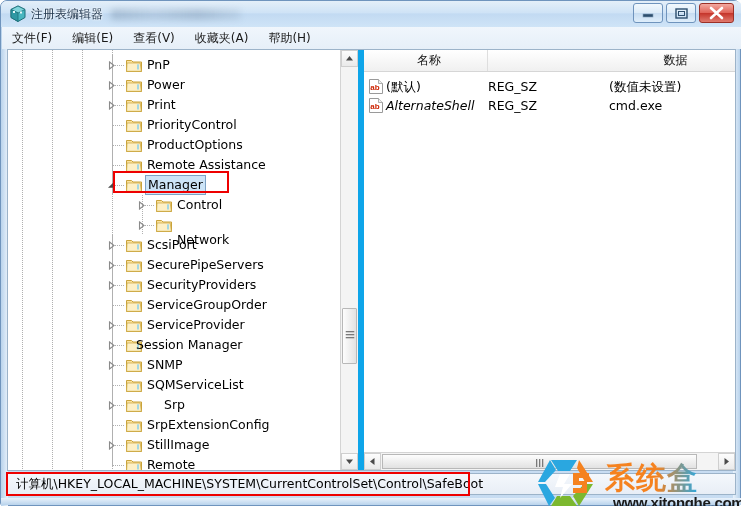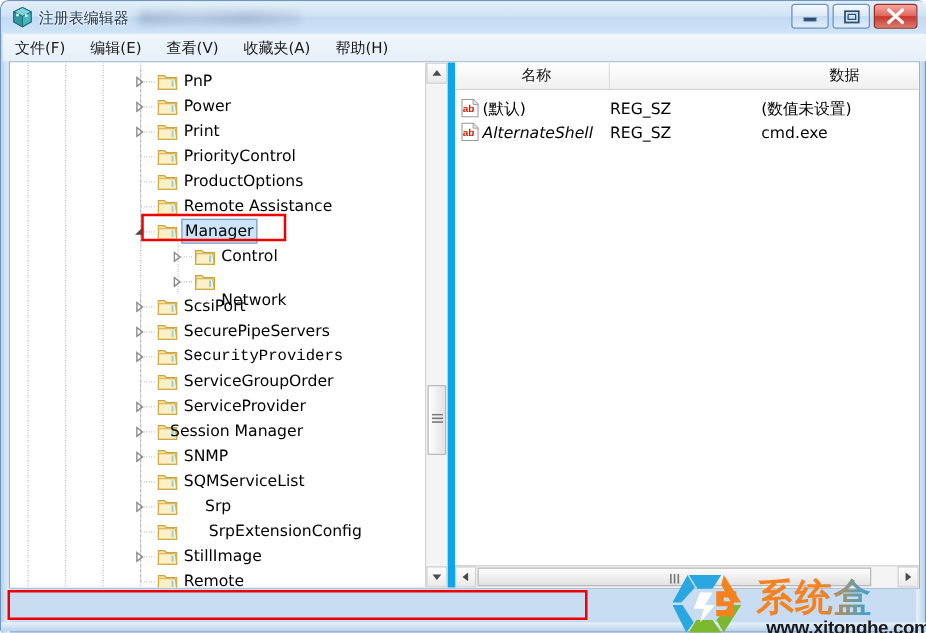--- a/index.html
+++ b/index.html
@@ -411,21 +411,21 @@
             <div class="tw" style="left: 98px;">
               <svg width="9" height="9" viewBox="0 0 9 9">
                 <polygon points="2.5,1 7,4.5 2.5,8" fill="none" stroke="#8a8a8a" stroke-width="1.1"></polygon>
               </svg>
             </div>
             <div class="folder" style="left: 118px;"><svg width="16" height="14" viewBox="0 0 16 14">
                 <path d="M0.5,2.5 L5.5,2.5 L7,4 L15.5,4 L15.5,13.5 L0.5,13.5 Z" fill="#fbe3a0" stroke="#c9a33b" stroke-width="1"></path>
                 <path d="M1,5 L14.2,5 L15.4,13.3 L0.6,13.3 Z" fill="#fdf0c6" stroke="#c9a33b" stroke-width="0.7"></path>
                 <rect x="11.2" y="6.3" width="1.6" height="5.2" fill="#8fd3e8"></rect>
               </svg></div>
-            <div class="tlabel" style="left: 137px; font-family: Liberation Mono, monospace;">SecurityProviders</div>
+            <div class="tlabel" style="left: 137px;">SecurityProviders</div>
           </div>
           <div class="tree-row" style="top: 245px;">
             <div class="vline" style="left: 104px; top: 0px; height: 20px;"></div>
             <div class="hline" style="left: 105px; width: 11px;"></div>
             <div class="folder" style="left: 118px;"><svg width="16" height="14" viewBox="0 0 16 14">
                 <path d="M0.5,2.5 L5.5,2.5 L7,4 L15.5,4 L15.5,13.5 L0.5,13.5 Z" fill="#fbe3a0" stroke="#c9a33b" stroke-width="1"></path>
                 <path d="M1,5 L14.2,5 L15.4,13.3 L0.6,13.3 Z" fill="#fdf0c6" stroke="#c9a33b" stroke-width="0.7"></path>
                 <rect x="11.2" y="6.3" width="1.6" height="5.2" fill="#8fd3e8"></rect>
               </svg></div>
             <div class="tlabel" style="left: 137px;">ServiceGroupOrder</div>
@@ -501,21 +501,21 @@
             <div class="tlabel" style="left: 154px;">Srp</div>
           </div>
           <div class="tree-row" style="top: 365px;">
             <div class="vline" style="left: 104px; top: 0px; height: 20px;"></div>
             <div class="hline" style="left: 105px; width: 11px;"></div>
             <div class="folder" style="left: 118px;"><svg width="16" height="14" viewBox="0 0 16 14">
                 <path d="M0.5,2.5 L5.5,2.5 L7,4 L15.5,4 L15.5,13.5 L0.5,13.5 Z" fill="#fbe3a0" stroke="#c9a33b" stroke-width="1"></path>
                 <path d="M1,5 L14.2,5 L15.4,13.3 L0.6,13.3 Z" fill="#fdf0c6" stroke="#c9a33b" stroke-width="0.7"></path>
                 <rect x="11.2" y="6.3" width="1.6" height="5.2" fill="#8fd3e8"></rect>
               </svg></div>
-            <div class="tlabel" style="left: 137px; margin-left: 20px;">SrpExtensionConfig</div>
+            <div class="tlabel" style="left: 137px;">SrpExtensionConfig</div>
           </div>
           <div class="tree-row" style="top: 385px;">
             <div class="vline" style="left: 104px; top: 0px; height: 20px;"></div>
             <div class="hline" style="left: 105px; width: 11px;"></div>
             <div class="tw" style="left: 98px;">
               <svg width="9" height="9" viewBox="0 0 9 9">
                 <polygon points="2.5,1 7,4.5 2.5,8" fill="none" stroke="#8a8a8a" stroke-width="1.1"></polygon>
               </svg>
             </div>
             <div class="folder" style="left: 118px;"><svg width="16" height="14" viewBox="0 0 16 14">
@@ -599,20 +599,21 @@
               <path d="M9.5,0.5 L9.5,4.5 L13.5,4.5" fill="#efefef" stroke="#9a9a9a" stroke-width="0.8"></path>
               <text x="1.2" y="10.5" font-family="Liberation Sans, sans-serif" font-size="8" font-weight="bold" fill="#cc2200">ab</text>
             </svg></div>
           <div class="cell" style="left: 22px; font-style: italic;">AlternateShell</div>
           <div class="cell" style="left: 124px;">REG_SZ</div>
           <div class="cell" style="left: 245px;">cmd.exe</div>
         </div>
       </div>
   </div>
 
+  <div id="statusbar">计算机\HKEY_LOCAL_MACHINE\SYSTEM\CurrentControlSet\Control\SafeBoot</div>
 
   <div class="redbox" id="red-safeboot"></div>
   <div class="redbox" id="red-status"></div>
 
   <div id="watermark">
     <svg width="70" height="56" viewBox="0 0 70 56">
       <polygon points="14,4 40,4 33,15 21,15" fill="#2aa7e0"></polygon>
       <polygon points="42,4 56,26 48,26 40,12" fill="#f5821f"></polygon>
       <polygon points="56,28 42,50 36,40 47,28" fill="#7cb82f"></polygon>
       <polygon points="40,50 14,50 20,40 33,40" fill="#7cb82f"></polygon>

